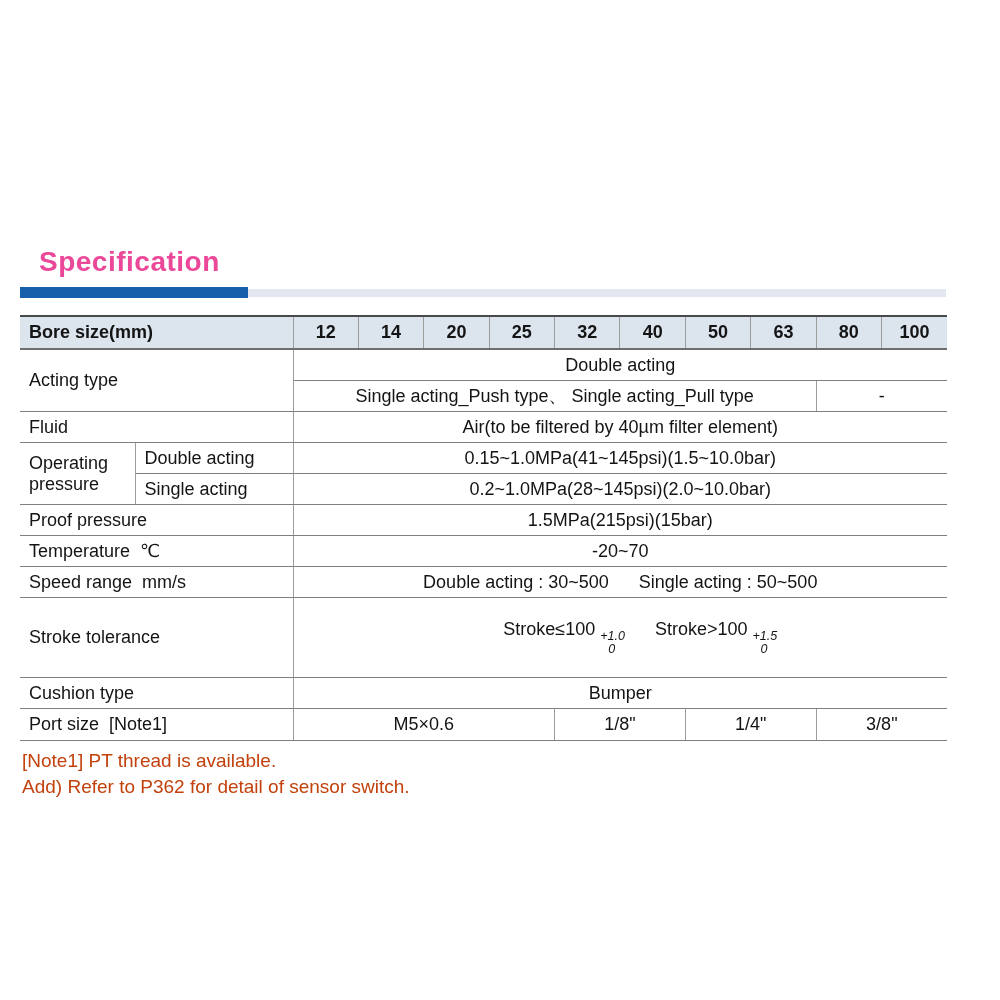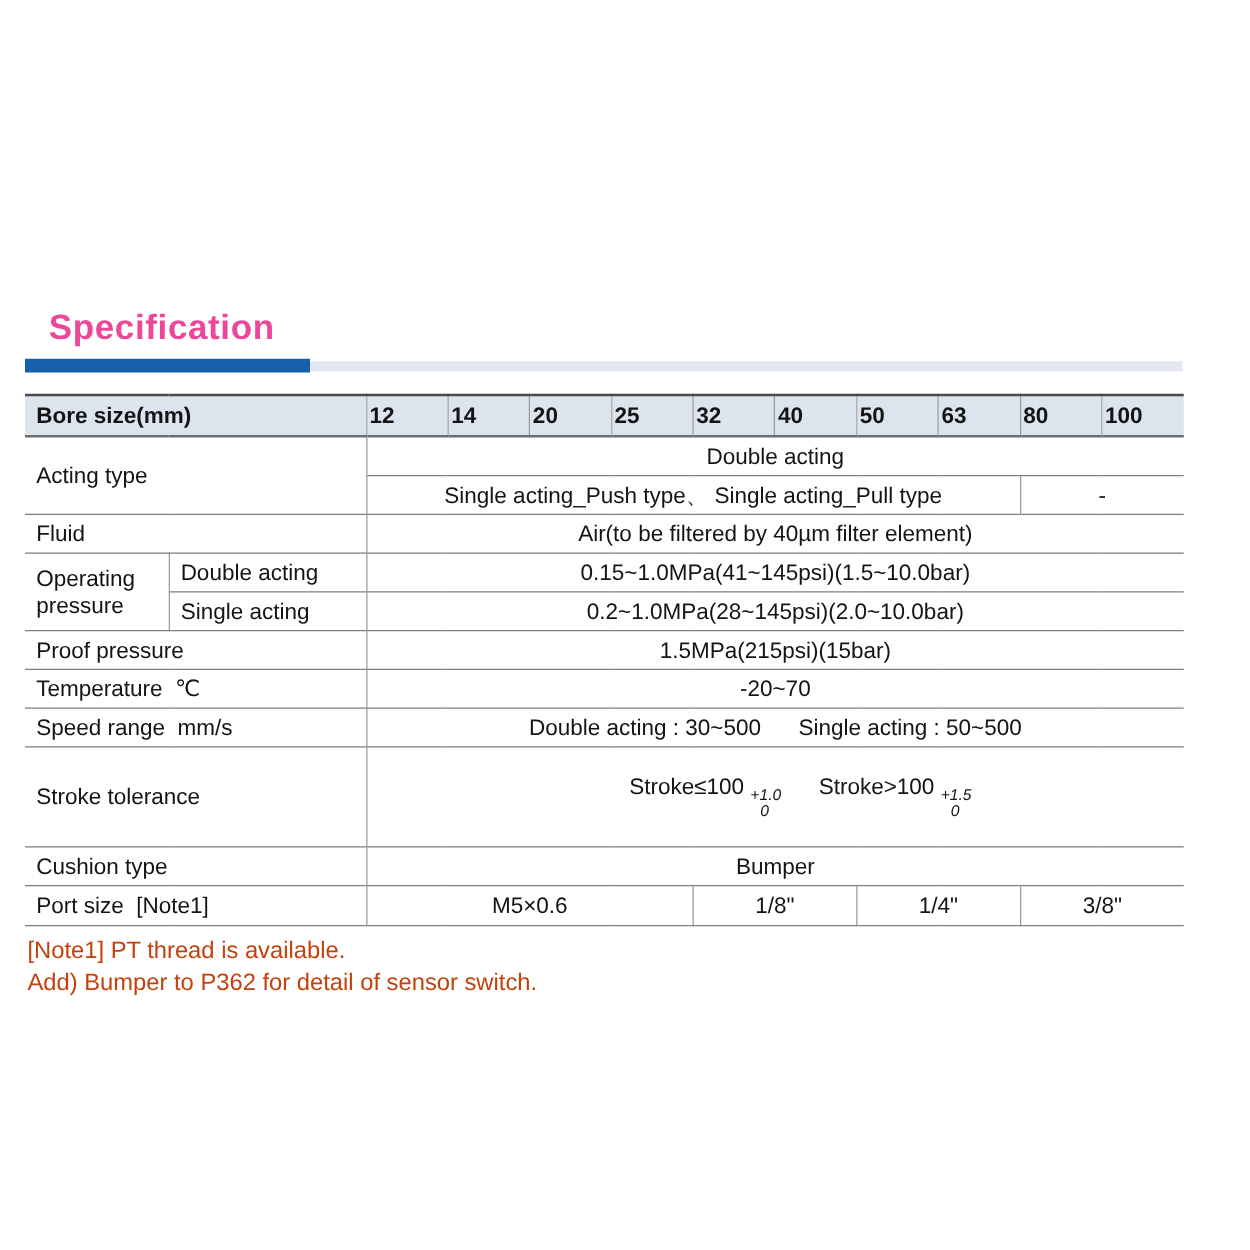--- a/index.html
+++ b/index.html
@@ -23,21 +23,21 @@
     border-left:hidden;border-right:hidden;
   }
   .spec td,.spec th{
     border-top:1px solid #7f7f7f;border-bottom:1px solid #7f7f7f;
     border-left:1px solid #9c9c9c;border-right:1px solid #9c9c9c;
     font-size:18px;height:30px;padding:0 2px;vertical-align:middle;
     overflow:hidden;
   }
   .spec th{
     background:#dce4ee;font-weight:bold;height:31px;
-    border-bottom:2px solid #6e6e6e;text-align:left;
+    border-bottom:2px solid #6e6e6e;text-align:center;
   }
   td.lbl{text-align:left;padding-left:9px;white-space:pre-wrap;}
   th.lbl{text-align:left;padding-left:9px;white-space:pre-wrap;}
   .val{text-align:center;white-space:pre-wrap;}
   .tall{height:32px;}
   .tol{
     display:inline-flex;flex-direction:column;align-items:flex-start;
     font-size:12.5px;line-height:1.05;vertical-align:-5px;margin-left:5px;font-style:italic;
   }
   .tol .tb{padding-left:8px;}
@@ -143,16 +143,16 @@
       <td class="val" colspan="4">M5×0.6</td>
       <td class="val" colspan="2">1/8"</td>
       <td class="val" colspan="2">1/4"</td>
       <td class="val" colspan="2">3/8"</td>
     </tr>
   </tbody>
     </table>
 
   <div class="notes">
     <div>[Note1] PT thread is available.</div>
-    <div>Add) Bumper to P362 for detail of sensor switch.</div>
+    <div>Add) Refer to P362 for detail of sensor switch.</div>
   </div>
 
 </div>
 
 </body></html>

